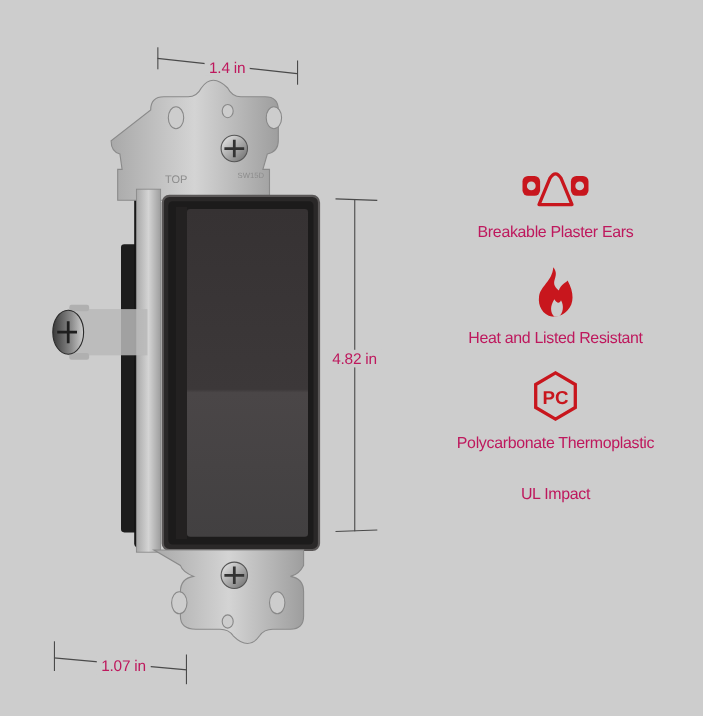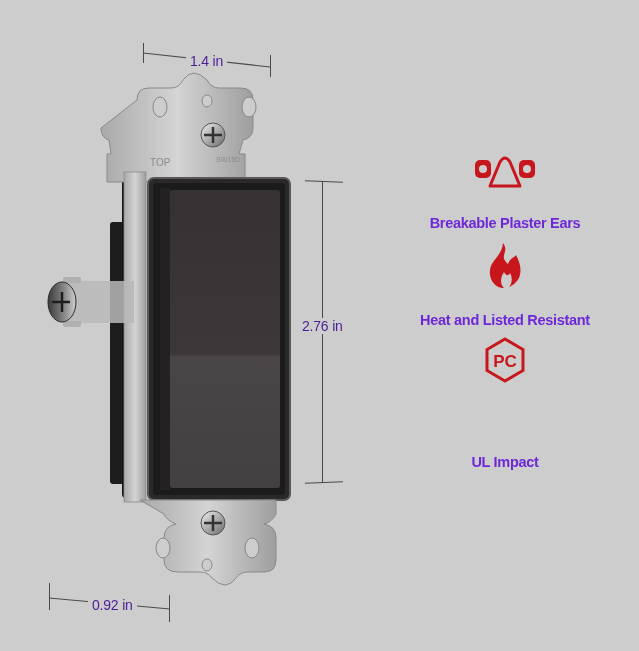--- a/index.html
+++ b/index.html
@@ -4,61 +4,61 @@
 <style>
   html, body { margin:0; padding:0; }
   body {
     width:639px; height:651px; overflow:hidden;
     background:#cdcdcd;
     font-family:"Liberation Sans", "DejaVu Sans", sans-serif;
     position:relative;
   }
   .abs { position:absolute; }
   .dim-label {
-    position:absolute; font-size:14px; color:#4c1d95;
+    position:absolute; font-size:14px; color:#be185d;
     background:#cdcdcd; padding:0 4px; line-height:16px; white-space:nowrap;
     letter-spacing:-0.2px;
   }
   .dim-line { position:absolute; background:#4a4a4a; }
   .feature {
     position:absolute; left:390px; width:230px;
     display:flex; flex-direction:column; align-items:center;
   }
   .feature .label {
-    font-size:14.5px; color:#6d28d9; margin-top:24px; white-space:nowrap;
-    letter-spacing:-0.3px; font-weight:700;
+    font-size:14.5px; color:#be185d; margin-top:12px; white-space:nowrap;
+    letter-spacing:-0.3px; font-weight:400;
   }
   .icon-wrap { display:flex; align-items:center; justify-content:center; }
 </style>
 </head>
 <body>
 
 <div>
   <div class="dim-line" style="left:143px; top:43px; width:1px; height:20px;"></div>
   <div class="dim-line" style="left:270px; top:55px; width:1px; height:22px;"></div>
   <svg class="abs" style="left:143px; top:50px;" width="128" height="20">
     <line x1="0" y1="3" x2="127" y2="17" stroke="#4a4a4a" stroke-width="1.2"></line>
   </svg>
   <div class="dim-label" style="left:186px; top:53px;">1.4 in</div>
 </div>
 
 <div>
   <div class="dim-line" style="left:305px; top:181px; width:38px; height:1px; transform:rotate(2deg);"></div>
   <div class="dim-line" style="left:305px; top:482px; width:38px; height:1px; transform:rotate(-2deg);"></div>
   <div class="dim-line" style="left:322px; top:181px; width:1px; height:302px;"></div>
-  <div class="dim-label" style="left:298px; top:318px;">2.76 in</div>
+  <div class="dim-label" style="left:298px; top:318px;">4.82 in</div>
 </div>
 
 <div>
   <div class="dim-line" style="left:49px; top:583px; width:1px; height:27px;"></div>
   <div class="dim-line" style="left:169px; top:595px; width:1px; height:27px;"></div>
   <svg class="abs" style="left:49px; top:594px;" width="122" height="18">
     <line x1="0" y1="4" x2="121" y2="15" stroke="#4a4a4a" stroke-width="1.2"></line>
   </svg>
-  <div class="dim-label" style="left:88px; top:597px;">0.92 in</div>
+  <div class="dim-label" style="left:88px; top:597px;">1.07 in</div>
 </div>
 
 <div class="abs" style="left:0; top:0; width:300px; height:473px;">
   <svg width="300" height="651" viewBox="0 0 300 651">
     <defs>
       <linearGradient id="metal" x1="0" x2="1" y1="0" y2="0">
         <stop offset="0" stop-color="#a9a9a9"></stop>
         <stop offset="0.5" stop-color="#d4d4d4"></stop>
         <stop offset="1" stop-color="#9e9e9e"></stop>
       </linearGradient>
@@ -143,17 +143,18 @@
   <div class="label">Heat and Listed Resistant</div>
 </div>
 
 <div class="feature" style="top:337px;justify-content:center;">
   <div class="icon-wrap" style="height:46px;">
     <svg width="42" height="46" viewBox="0 0 42 46">
       <polygon points="21,2 39,12.5 39,33.5 21,44 3,33.5 3,12.5" fill="none" stroke="#c8161d" stroke-width="3"></polygon>
       <text x="21" y="30" text-anchor="middle" font-size="17" font-weight="bold" fill="#c8161d" font-family="Liberation Sans, sans-serif">PC</text>
     </svg>
   </div>
+  <div class="label">Polycarbonate Thermoplastic</div>
 </div>
 
 <div class="feature" style="top:430px;">
   <div class="label">UL Impact</div>
 </div>
 
 </body></html>

